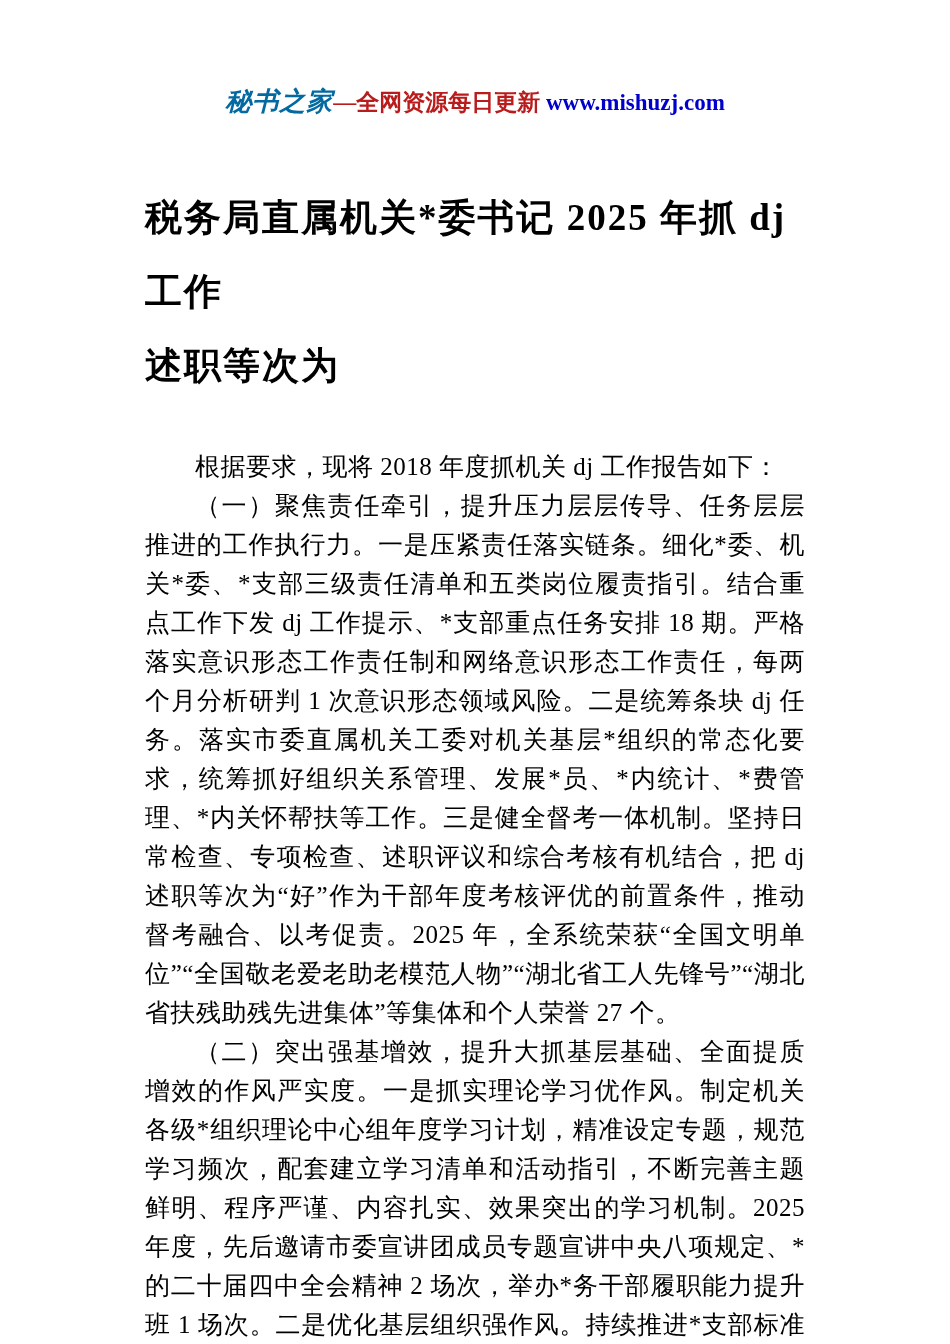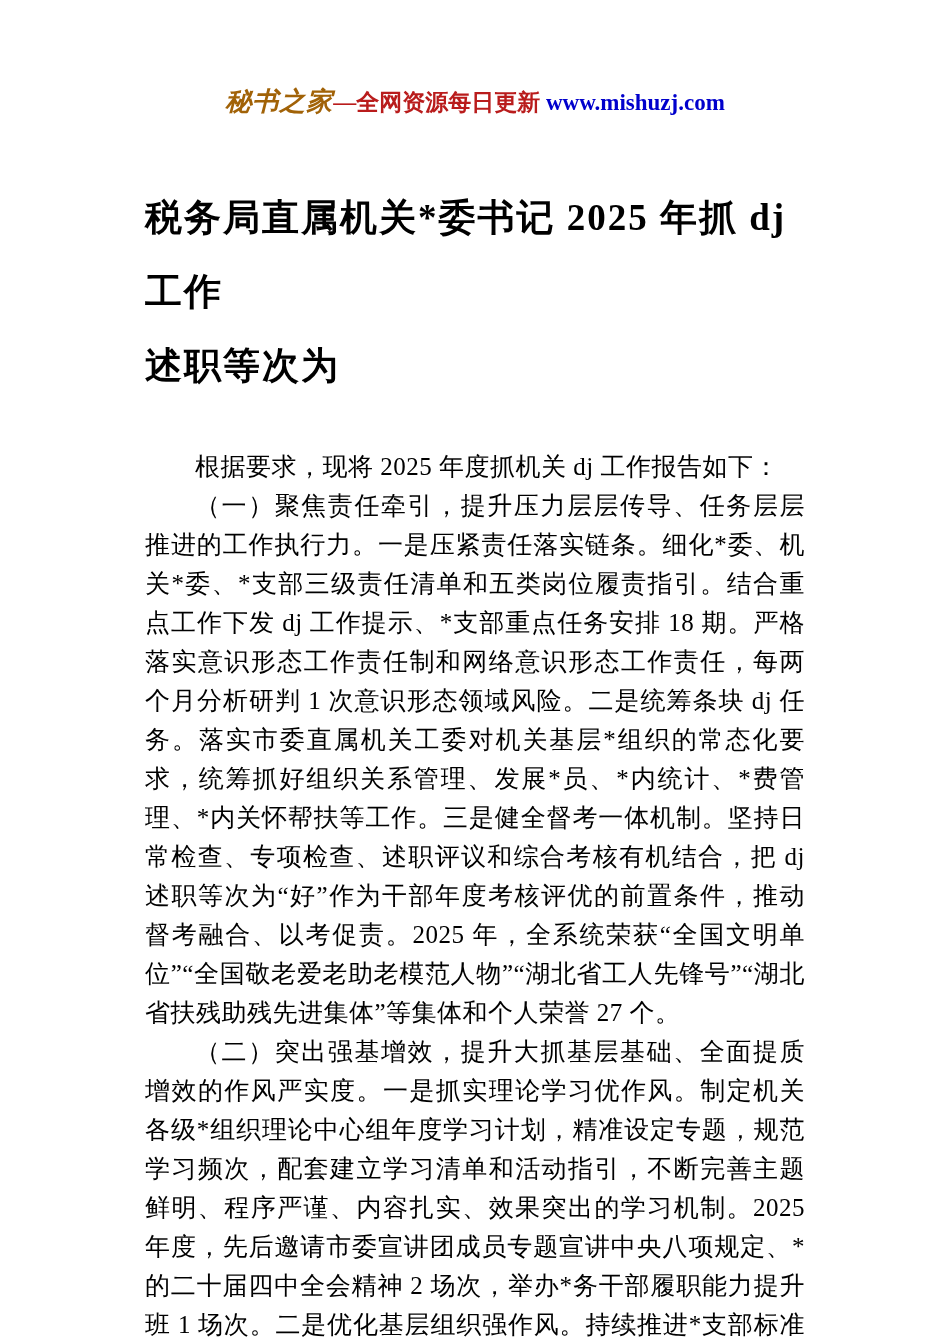--- a/index.html
+++ b/index.html
@@ -18,21 +18,21 @@
     background: #ffffff;
   }
   .site-header {
     text-align: center;
     font-weight: bold;
     font-size: 23px;
     white-space: nowrap;
     margin: 0 0 62px 0;
   }
   .site-name {
-    color: #a16207;
+    color: #0369a1;
     font-size: 26px;
     font-style: italic;
     letter-spacing: 1px;
   }
   .site-tagline {
     color: #b91c1c;
   }
   .site-url {
     color: #0000cc;
     text-decoration: none;
@@ -63,18 +63,18 @@
   <div class="site-header">
     <span class="site-name">秘书之家</span><span class="site-tagline">—全网资源每日更新 </span><a class="site-url" href="#">www.mishuzj.com</a>
   </div>
 
   <h1 class="doc-title">
     <div>税务局直属机关*委书记 2025 年抓 dj 工作</div>
     <div>述职等次为</div>
   </h1>
 
   <div class="body-text">
-    <p>根据要求，现将 2025 年度抓机关 dj 工作报告如下：</p>
+    <p>根据要求，现将 2018 年度抓机关 dj 工作报告如下：</p>
     <p>（一）聚焦责任牵引，提升压力层层传导、任务层层推进的工作执行力。一是压紧责任落实链条。细化*委、机关*委、*支部三级责任清单和五类岗位履责指引。结合重点工作下发 dj 工作提示、*支部重点任务安排 18 期。严格落实意识形态工作责任制和网络意识形态工作责任，每两个月分析研判 1 次意识形态领域风险。二是统筹条块 dj 任务。落实市委直属机关工委对机关基层*组织的常态化要求，统筹抓好组织关系管理、发展*员、*内统计、*费管理、*内关怀帮扶等工作。三是健全督考一体机制。坚持日常检查、专项检查、述职评议和综合考核有机结合，把 dj 述职等次为“好”作为干部年度考核评优的前置条件，推动督考融合、以考促责。2025 年，全系统荣获“全国文明单位”“全国敬老爱老助老模范人物”“湖北省工人先锋号”“湖北省扶残助残先进集体”等集体和个人荣誉 27 个。</p>
     <p>（二）突出强基增效，提升大抓基层基础、全面提质增效的作风严实度。一是抓实理论学习优作风。制定机关各级*组织理论中心组年度学习计划，精准设定专题，规范学习频次，配套建立学习清单和活动指引，不断完善主题鲜明、程序严谨、内容扎实、效果突出的学习机制。2025 年度，先后邀请市委宣讲团成员专题宣讲中央八项规定、*的二十届四中全会精神 2 场次，举办*务干部履职能力提升班 1 场次。二是优化基层组织强作风。持续推进*支部标准化规范化建设，全年共整建制转出 4 个*支部（总支），撤</p>
   </div>
 
 </div>
 
 </body></html>

